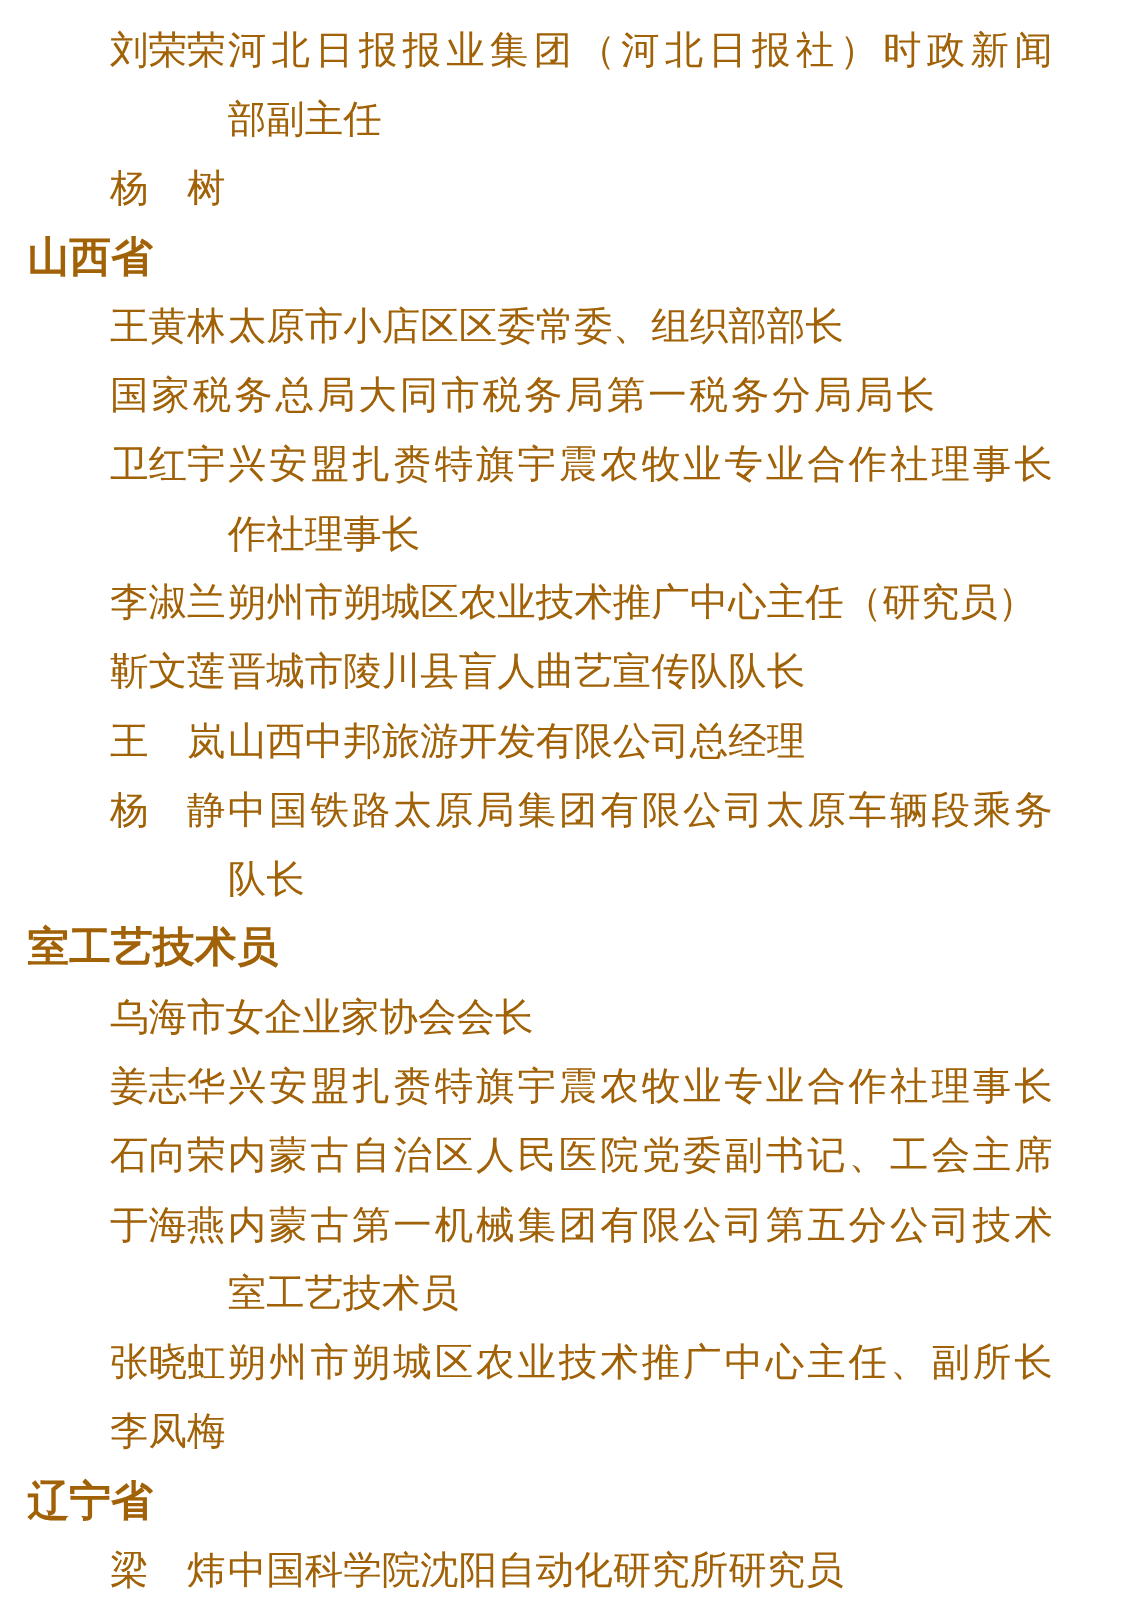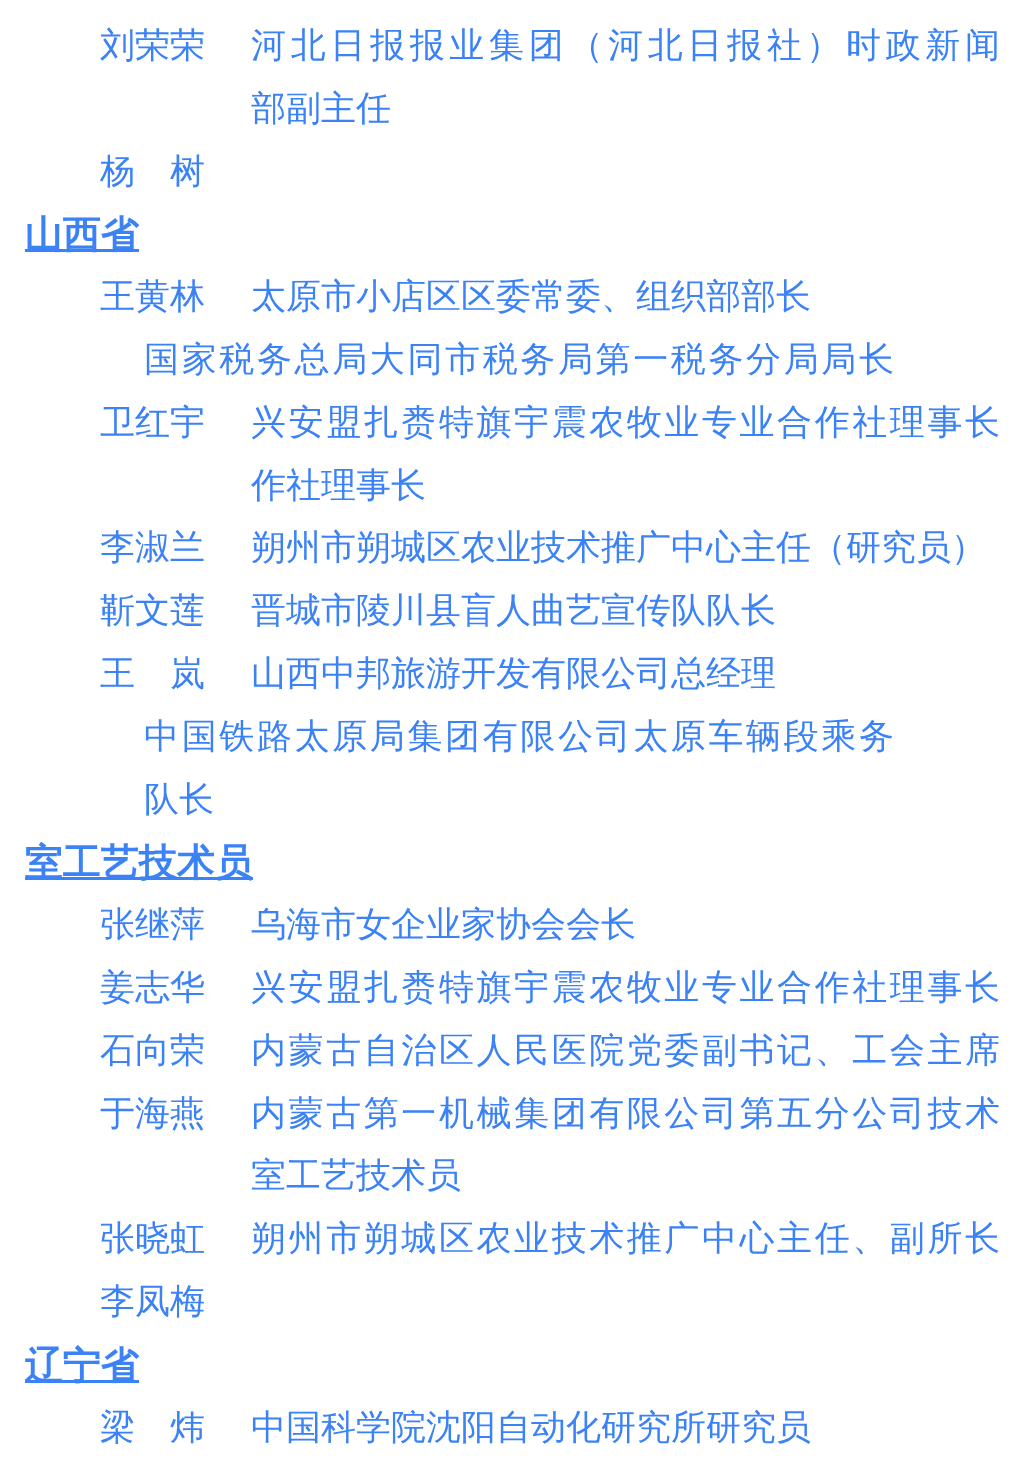--- a/index.html
+++ b/index.html
@@ -6,46 +6,44 @@
     margin: 0;
     padding: 0;
     background: #ffffff;
   }
   .page {
     box-sizing: border-box;
     width: 1025px;
     height: 1462px;
     padding: 15px 25px 12px 25px;
     background: #ffffff;
-    color: #3b82f6;
+    color: #a16207;
     font-family: "Liberation Serif", serif;
     font-size: 35px;
     overflow: hidden;
   }
   .section-heading {
     font-family: "Liberation Sans", sans-serif;
     font-weight: 700;
     font-size: 38px;
     line-height: 62.8px;
     white-space: nowrap;
-    text-decoration: underline;
   }
   .entry {
     display: flex;
     margin-left: 75px;
   }
   .entry-name {
     flex: 0 0 107px;
     width: 107px;
     line-height: 62.8px;
     white-space: pre;
   }
   .entry-title {
     width: 750px;
-    margin-left: 44px;
   }
   .title-line {
     line-height: 62.8px;
     white-space: nowrap;
   }
   .title-line.fill {
     text-align: justify;
     text-align-last: justify;
     text-justify: inter-character;
     white-space: normal;
@@ -96,28 +94,28 @@
         <div class="title-line">晋城市陵川县盲人曲艺宣传队队长</div>
       </div>
     </div>
     <div class="entry">
       <div class="entry-name">王　岚</div>
       <div class="entry-title">
         <div class="title-line">山西中邦旅游开发有限公司总经理</div>
       </div>
     </div>
     <div class="entry">
+      <div class="entry-name">杨　静</div>
       <div class="entry-title">
         <div class="title-line fill">中国铁路太原局集团有限公司太原车辆段乘务</div>
         <div class="title-line">队长</div>
       </div>
     </div>
     <div class="section-heading">室工艺技术员</div>
     <div class="entry">
-      <div class="entry-name">张继萍</div>
       <div class="entry-title">
         <div class="title-line">乌海市女企业家协会会长</div>
       </div>
     </div>
     <div class="entry">
       <div class="entry-name">姜志华</div>
       <div class="entry-title">
         <div class="title-line fill">兴安盟扎赉特旗宇震农牧业专业合作社理事长</div>
       </div>
     </div>

